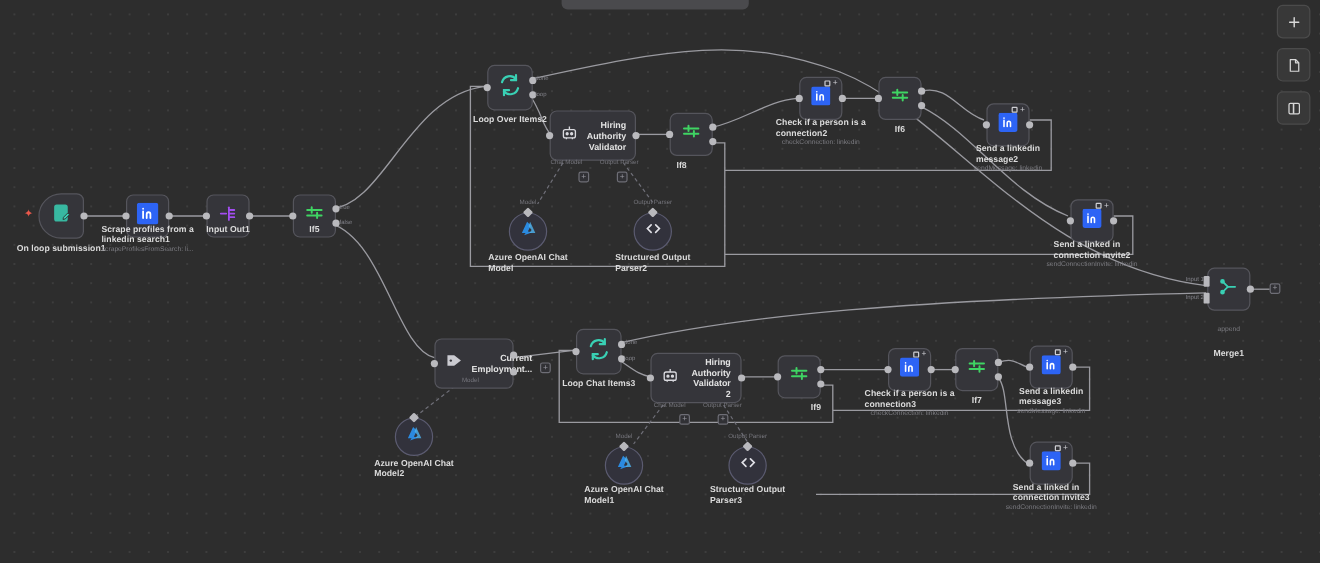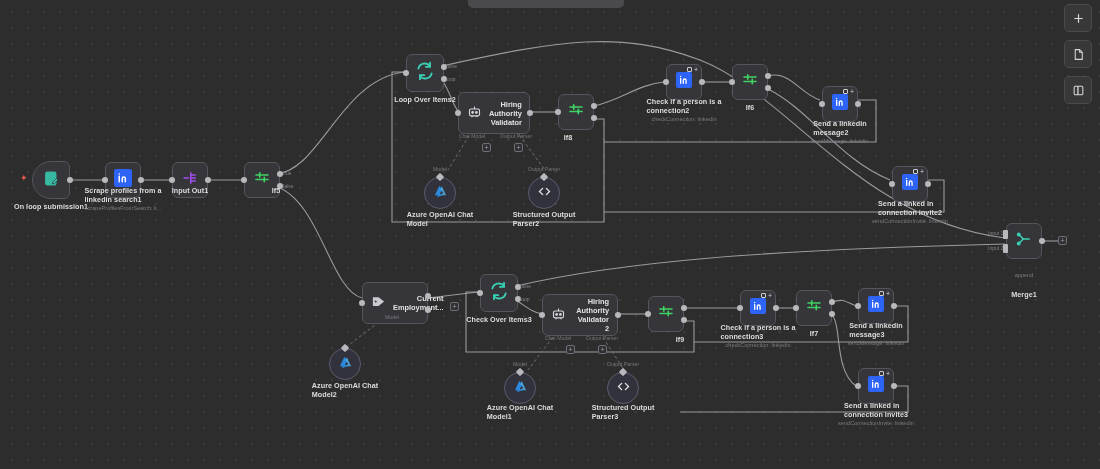--- a/index.html
+++ b/index.html
@@ -239,21 +239,21 @@
         <path d="M4 8h16M4 14h16"></path>
           <path d="M9 5v6M15 11v6"></path>
       </svg>
     </span>
     <span class="port in"></span>
     <span class="port o1"></span>
     <span class="port o2"></span>
   </div>
   <span class="port-lbl" style="left:283px; top:170px;">true</span>
   <span class="port-lbl" style="left:283px; top:183px;">false</span>
-  <div class="node-label" style="left:262px; top:187px;margin-left:14px;">If5</div>
+  <div class="node-label" style="left:262px; top:187px;">If5</div>
 
   <div class="node sq" style="left:406px; top:54px; width:38px; height:38px;">
     <span>
       <svg width="20" height="20" viewBox="0 0 24 24" fill="none" stroke="#39d0b4" stroke-width="2.2" stroke-linecap="round">
         <path d="M4 9a8 8 0 0 1 14-3"></path>
           <path d="M20 15a8 8 0 0 1-14 3"></path>
         <path d="M18 2v5h-5"></path>
           <path d="M6 22v-5h5"></path>
       </svg>
     </span>
@@ -425,21 +425,21 @@
         <path d="M18 2v5h-5"></path>
           <path d="M6 22v-5h5"></path>
       </svg>
     </span>
     <span class="port in"></span>
     <span class="port o1"></span>
     <span class="port o2"></span>
   </div>
   <span class="port-lbl" style="left:520px; top:283px;">done</span>
   <span class="port-lbl" style="left:520px; top:296px;">loop</span>
-  <div class="node-label" style="left:499px; top:316px;">Check Over Items3</div>
+  <div class="node-label" style="left:499px; top:316px;">Loop Chat Items3</div>
 
   <div class="node wide" style="left:542px; top:294px; width:76px;">
     <span>
       <svg width="15" height="15" viewBox="0 0 24 24" fill="none" stroke="#d9d9de" stroke-width="1.8">
         <rect x="4" y="8" width="16" height="11" rx="2.5"></rect>
           <circle cx="9" cy="13.5" r="1.3" fill="#d9d9de"></circle>
           <circle cx="15" cy="13.5" r="1.3" fill="#d9d9de"></circle>
         <path d="M12 4v4M8 19v2M16 19v2"></path>
       </svg>
     </span>

